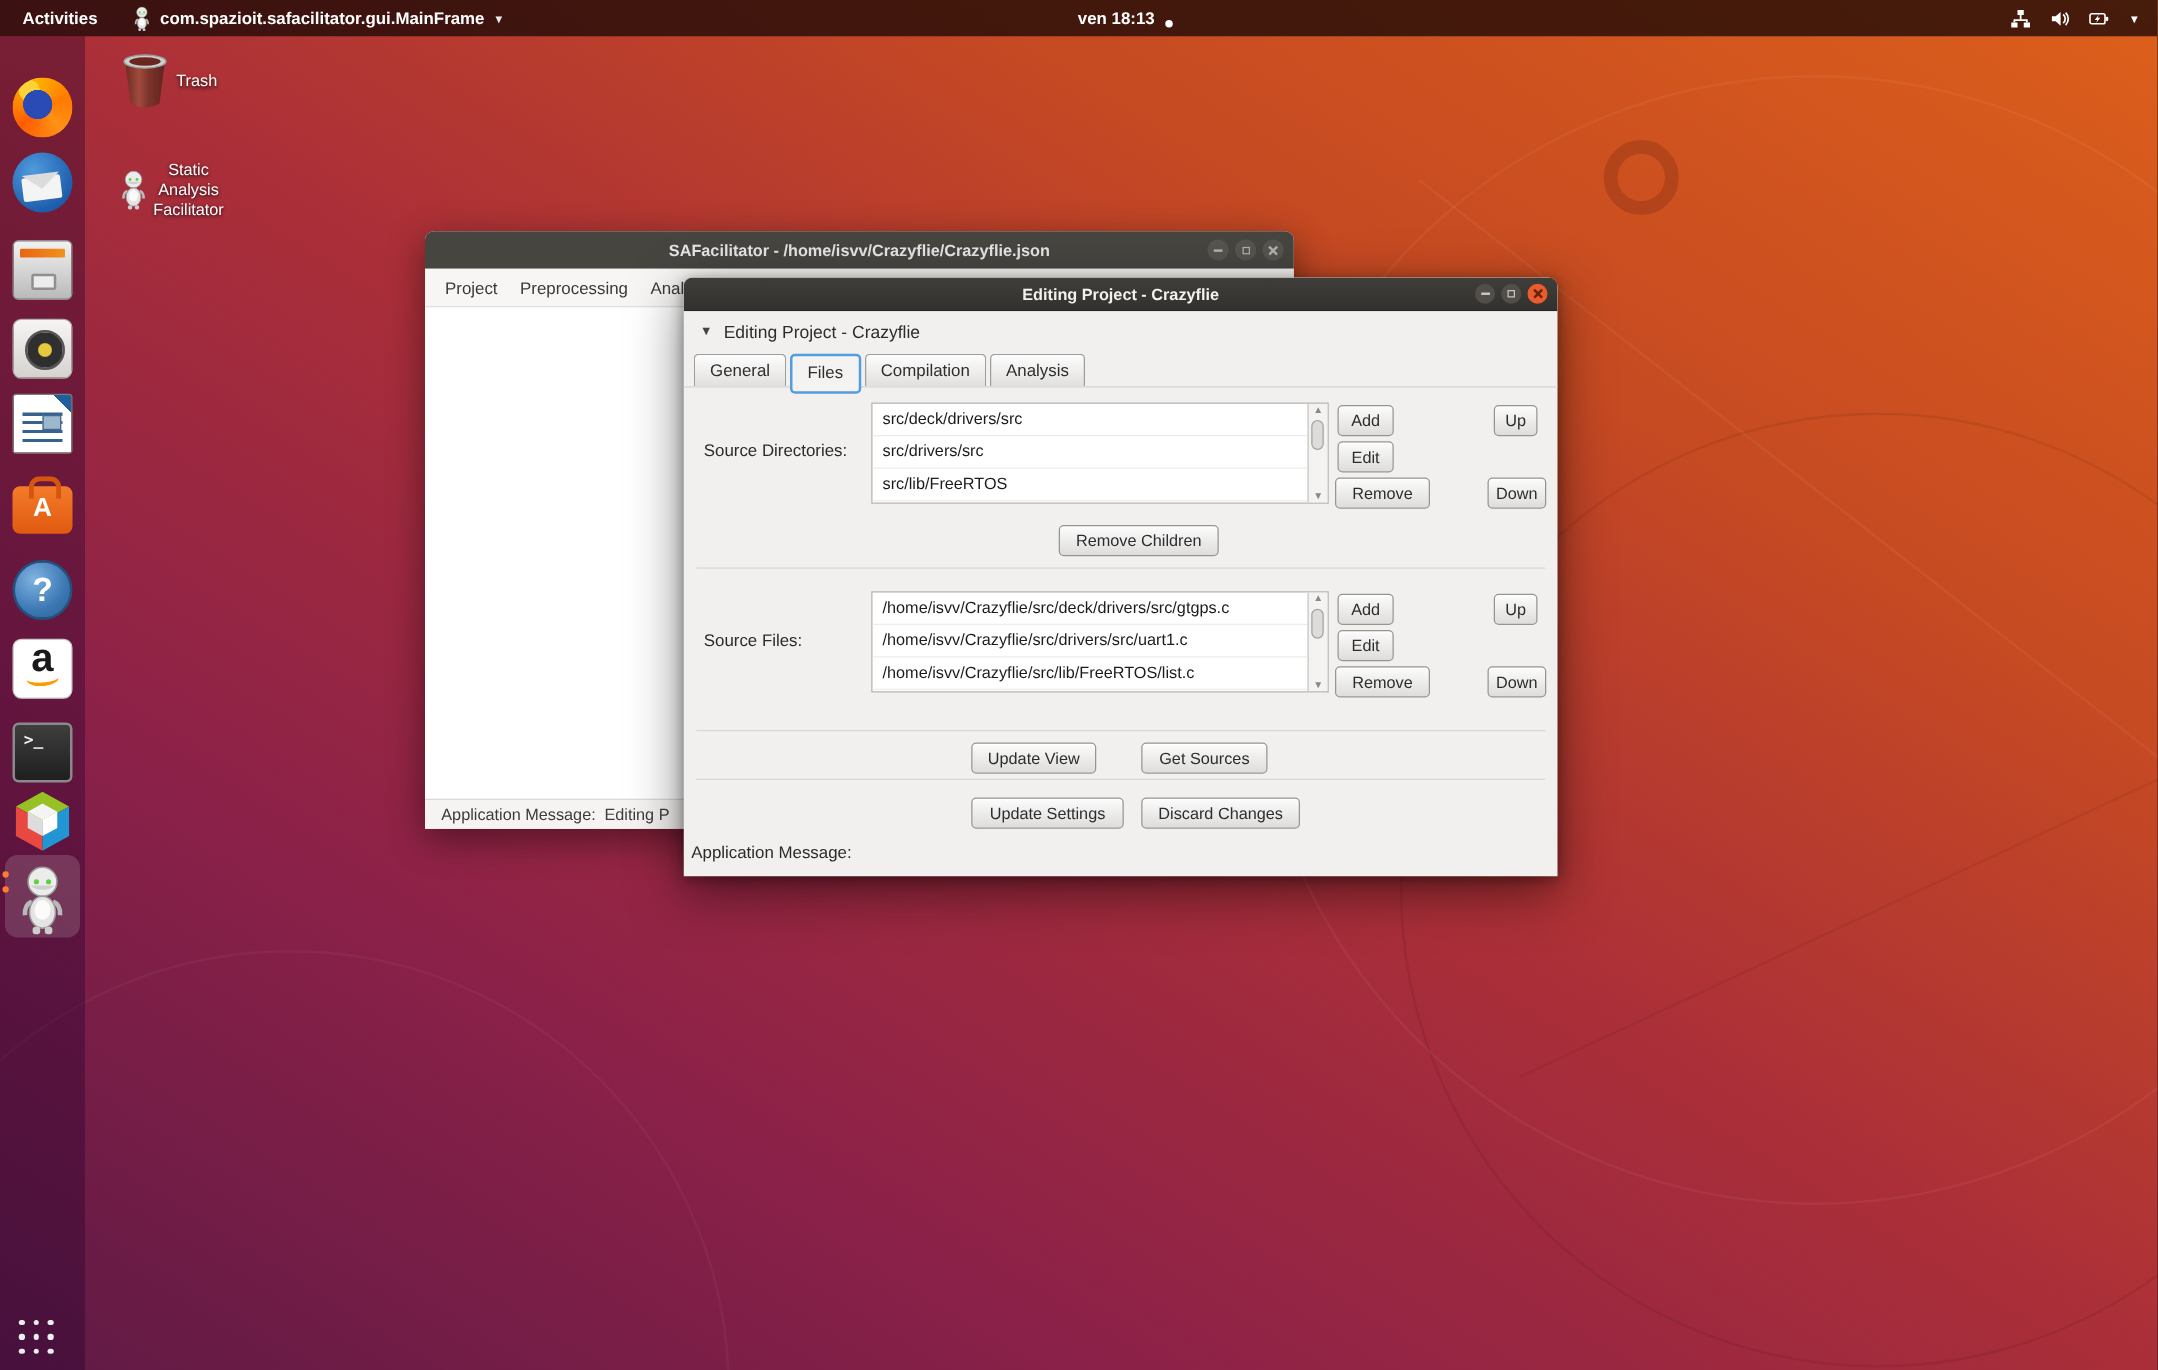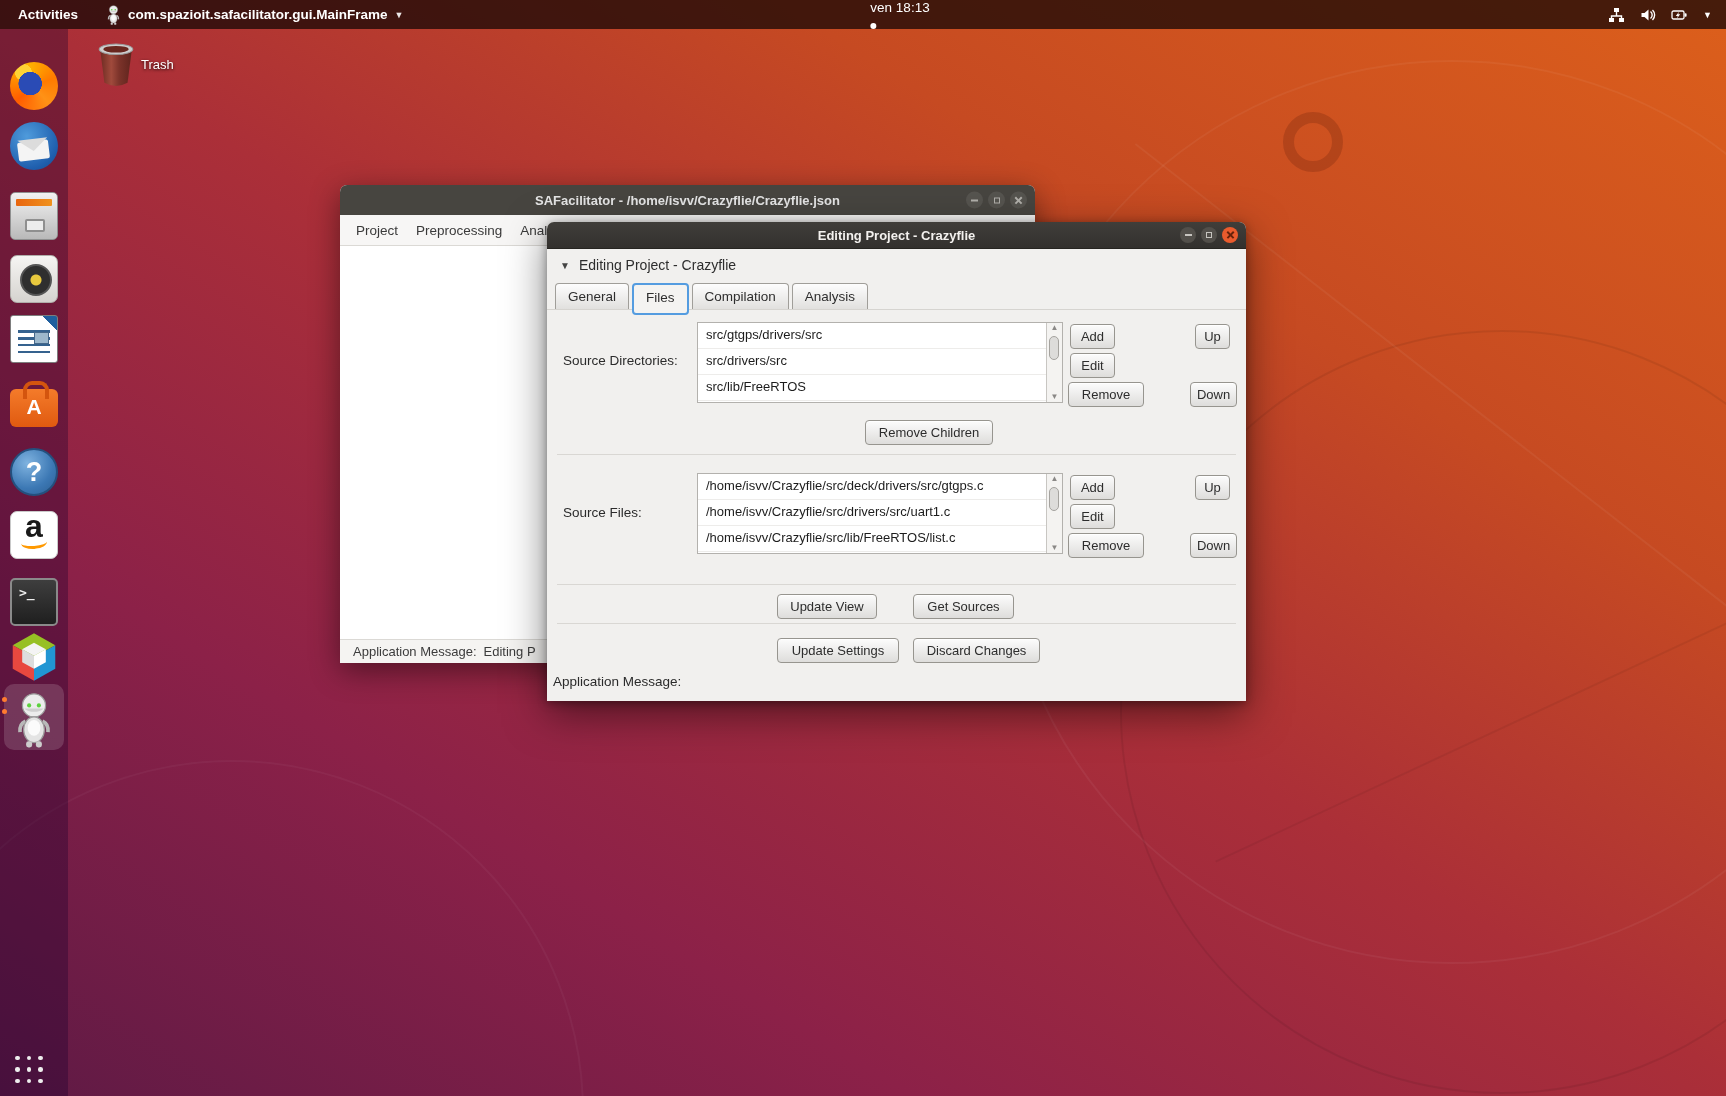--- a/index.html
+++ b/index.html
@@ -13,21 +13,21 @@
   .wp-arc3{position:absolute;left:-120px;top:760px;width:700px;height:700px;border:2px solid rgba(255,255,255,0.04);border-radius:50%;}
   .wp-line1{position:absolute;left:1040px;top:420px;width:900px;height:2px;background:rgba(255,255,255,0.05);transform:rotate(38deg);}
   .wp-line2{position:absolute;left:1180px;top:700px;width:760px;height:2px;background:rgba(0,0,0,0.06);transform:rotate(-25deg);}
 
   
   #topbar{position:absolute;left:0;top:0;width:1726px;height:29px;background:rgba(28,9,7,0.78);
     color:#fff;display:flex;align-items:center;z-index:50;}
   .tb-activities{font-size:13.5px;font-weight:bold;padding:0 18px;height:29px;display:flex;align-items:center;}
   .tb-app{display:flex;align-items:center;gap:7px;font-size:13.5px;font-weight:bold;padding:0 10px;height:21px;}
   .tb-caret{font-size:9px;opacity:.9;}
-  .tb-clock{position:absolute;left:900px;transform:translateX(-50%);display:flex;align-items:flex-start;gap:8px;font-size:13.5px;font-weight:normal;flex-direction:column;}
+  .tb-clock{position:absolute;left:900px;transform:translateX(-50%);display:flex;align-items:flex-end;gap:8px;font-size:13.5px;font-weight:bold;}
   .tb-dot{width:6px;height:6px;border-radius:50%;background:#fff;display:inline-block;}
   .tb-tray{position:absolute;right:14px;display:flex;align-items:center;gap:15px;height:29px;}
   .tb-tray svg{display:block;}
 
   
   #dock{position:absolute;left:0;top:29px;width:68px;height:1067px;background:rgba(30,0,45,0.35);z-index:40;}
   .dock-item{position:absolute;left:10px;width:48px;height:48px;}
   .dicon{position:absolute;inset:0;display:block;}
   .dock-hl{position:absolute;left:4px;top:655px;width:60px;height:66px;background:rgba(255,255,255,0.15);border-radius:10px;}
   .run-dot{position:absolute;left:2px;width:5px;height:5px;border-radius:50%;background:#ff7b30;}
@@ -246,20 +246,26 @@
         <span style="width:4.5px;height:4.5px;border-radius:50%;background:#eee"></span>
     </div>
   </div>
 
   <div class="desk-icon" style="left:95px;top:40px;">
     <svg width="42" height="50" viewBox="0 0 40 46">
         <use href="#trash"></use>
       </svg>
     <div class="desk-label">Trash</div>
   </div>
+  <div class="desk-icon" style="left:95px;top:128px;">
+    <svg width="36" height="48" viewBox="0 0 34 46">
+        <use href="#robot"></use>
+      </svg>
+    <div class="desk-label" style="width:80px">Static Analysis Facilitator</div>
+  </div>
 
   <div id="mainwin">
     <div class="titlebar">
       <span class="title-text">SAFacilitator - /home/isvv/Crazyflie/Crazyflie.json</span>
       <span class="wc-group">
         <span class="wc wc-min"></span>
         <span class="wc wc-max"></span>
         <span class="wc wc-close"></span>
       </span>
     </div>
@@ -294,37 +300,37 @@
     <div id="dlg-tabs">
       <div class="tab">General</div>
       <div class="tab active">Files</div>
       <div class="tab">Compilation</div>
       <div class="tab">Analysis</div>
     </div>
 
     <div class="dlg-label" style="left:16px;top:131px;">Source Directories:</div>
     <div class="listbox" style="left:150px;top:100px;">
       <div class="list-rows">
-        <div class="list-row">src/gtgps/drivers/src</div>
+        <div class="list-row">src/deck/drivers/src</div>
         <div class="list-row">src/drivers/src</div>
         <div class="list-row">src/lib/FreeRTOS</div>
         <div class="list-row">src/utils/src</div>
       </div>
       <div class="vscroll">
         <span class="sarrow">▲</span>
         <span class="sthumb"></span>
         <span class="sarrow">▼</span>
       </div>
     </div>
     <div class="btn" style="left:523px;top:102px;width:45px;">Add</div>
     <div class="btn" style="left:523px;top:131px;width:45px;">Edit</div>
     <div class="btn" style="left:521px;top:160px;width:76px;">Remove</div>
     <div class="btn" style="left:648px;top:102px;width:35px;">Up</div>
     <div class="btn" style="left:643px;top:160px;width:47px;">Down</div>
-    <div class="btn" style="left:318px;top:198px;width:128px;">Remove Children</div>
+    <div class="btn" style="left:300px;top:198px;width:128px;">Remove Children</div>
 
     <div class="sep" style="top:232px;"></div>
 
     <div class="dlg-label" style="left:16px;top:283px;">Source Files:</div>
     <div class="listbox" style="left:150px;top:251px;">
       <div class="list-rows">
         <div class="list-row">/home/isvv/Crazyflie/src/deck/drivers/src/gtgps.c</div>
         <div class="list-row">/home/isvv/Crazyflie/src/drivers/src/uart1.c</div>
         <div class="list-row">/home/isvv/Crazyflie/src/lib/FreeRTOS/list.c</div>
         <div class="list-row">/home/isvv/Crazyflie/src/utils/src/filter.c</div>

